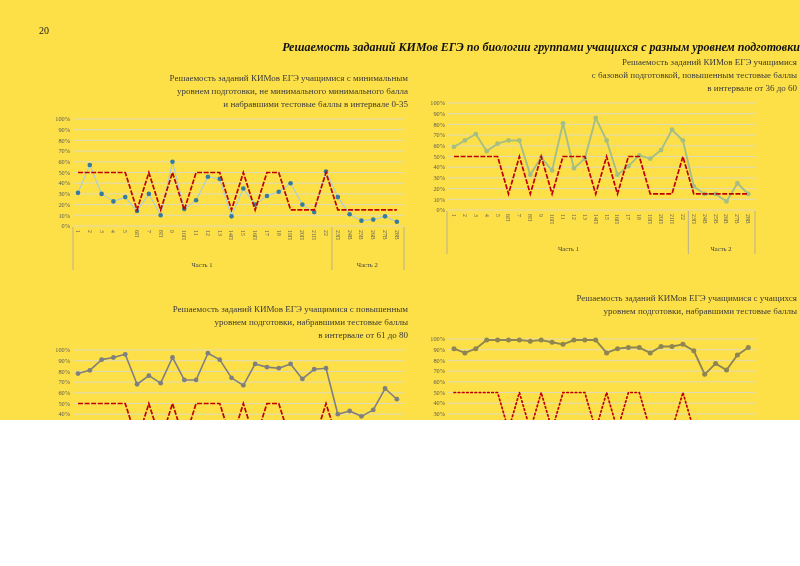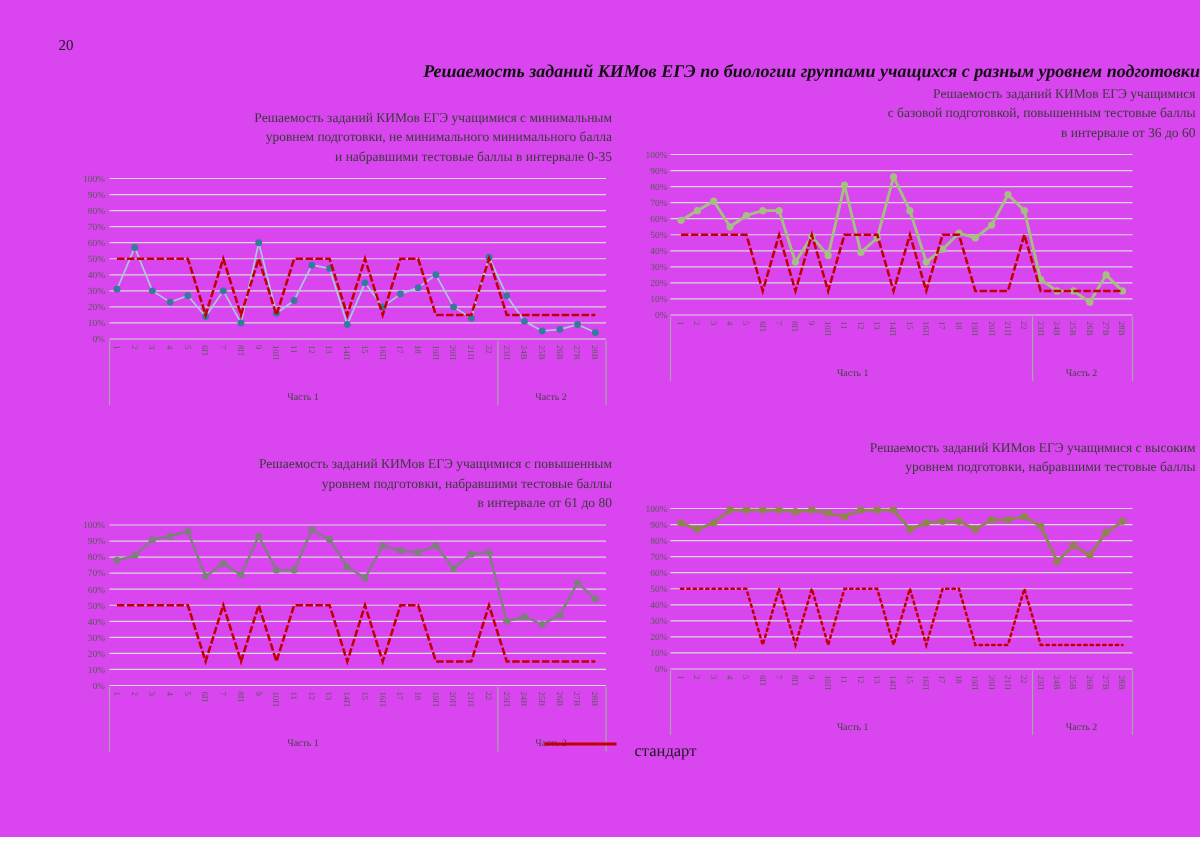--- a/index.html
+++ b/index.html
@@ -1,16 +1,16 @@
 <!DOCTYPE html>
 <html><head>
 <meta charset="utf-8">
 <style>
   html,body{margin:0;padding:0;background:#fff;}
-  .page{position:relative;width:800px;height:558px;background:#d946ef;overflow:hidden;
+  .page{position:relative;width:800px;height:420px;background:#fde047;overflow:hidden;
         font-family:"Liberation Serif","DejaVu Serif",serif;}
   .page-number{position:absolute;left:39px;top:25px;font-size:10px;color:#1a1a1a;}
   .main-title{position:absolute;left:0;top:40px;width:800px;margin:0;text-align:right;
               font-size:12px;font-weight:bold;font-style:italic;color:#111;}
   .chart{position:absolute;width:380px;height:206px;}
   .c0{left:28px;top:70px;}
   .c1{left:417px;top:54px;}
   .c2{left:28px;top:290px;margin-top:11px;}
   .c3{left:417px;top:290px;}
   .chart-title{height:42px;text-align:right;font-size:9px;line-height:13px;color:#3a3a3a;
@@ -334,21 +334,21 @@
           <line x1="45" y1="113" x2="45" y2="156" stroke="#A6A6A6" stroke-width="0.8"></line>
           <line x1="303.91499999999996" y1="113" x2="303.91499999999996" y2="156" stroke="#A6A6A6" stroke-width="0.8"></line>
           <line x1="376" y1="113" x2="376" y2="156" stroke="#A6A6A6" stroke-width="0.8"></line>
           <text x="174.005" y="152.5" text-anchor="middle" font-size="6.6" fill="#404040">Часть 1</text>
           <text x="339.345" y="152.5" text-anchor="middle" font-size="6.6" fill="#404040">Часть 2</text>
         </g>
       </svg>
   </section>
   <section class="chart c3" id="chart-3">
     <div class="chart-title">
-        <div>Решаемость заданий КИМов ЕГЭ учащимися с высоким</div>
+        <div>Решаемость заданий КИМов ЕГЭ учащимися с учащихся</div>
         <div>уровнем подготовки, набравшими тестовые баллы</div>
       </div>
     <svg width="380" height="160" viewBox="0 0 380 160">
         <g>
           <line x1="30" y1="112" x2="338" y2="112" stroke="#D9D9D9" stroke-width="0.8"></line>
           <line x1="30" y1="101.3" x2="338" y2="101.3" stroke="#D9D9D9" stroke-width="0.8"></line>
           <line x1="30" y1="90.6" x2="338" y2="90.6" stroke="#D9D9D9" stroke-width="0.8"></line>
           <line x1="30" y1="79.9" x2="338" y2="79.9" stroke="#D9D9D9" stroke-width="0.8"></line>
           <line x1="30" y1="69.19999999999999" x2="338" y2="69.19999999999999" stroke="#D9D9D9" stroke-width="0.8"></line>
           <line x1="30" y1="58.5" x2="338" y2="58.5" stroke="#D9D9D9" stroke-width="0.8"></line>

